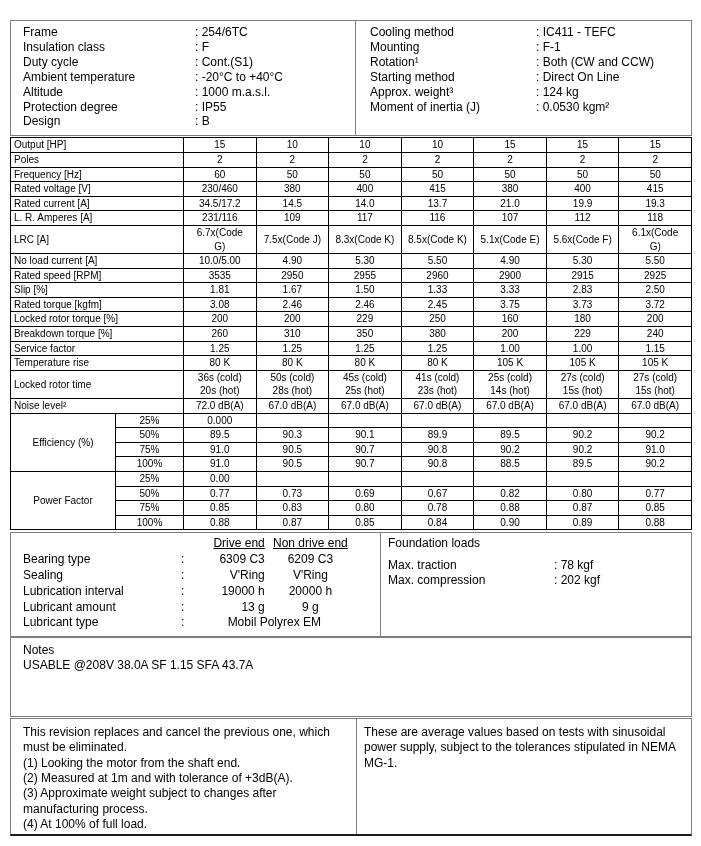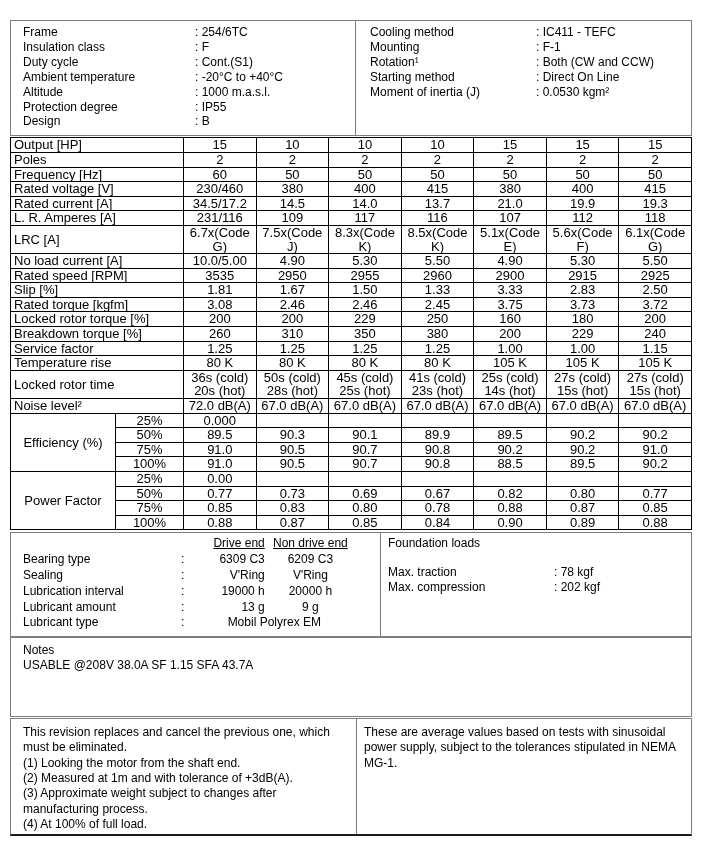--- a/index.html
+++ b/index.html
@@ -12,41 +12,41 @@
 
   
   .info-box{border:1px solid #7e7e7e;display:flex;font-size:12px;box-sizing:border-box;}
   .info-half{box-sizing:border-box;padding:4px 0 6px 12px;width:345px;}
   .info-half.right{border-left:1px solid #7e7e7e;width:337px;padding-left:14px;padding-bottom:20px;}
   .info-row{display:flex;line-height:14.9px;white-space:nowrap;}
   .info-label{width:172px;flex:none;}
   .info-half.right .info-label{width:166px;}
 
   
-  table.spec{border-collapse:collapse;width:682px;table-layout:fixed;font-size:13px;margin-top:1px;}
+  table.spec{border-collapse:collapse;width:682px;table-layout:fixed;font-size:10px;margin-top:1px;}
   table.spec td{border:1px solid #000;padding:0;line-height:13.6px;vertical-align:middle;overflow:hidden;}
   table.spec td.lbl{text-align:left;padding-left:3px;}
   table.spec td.val{text-align:center;white-space:pre-line;}
   table.spec td.pct{text-align:center;}
   table.spec td.group-lbl{text-align:center;}
 
   
   .bearing-box{border:1px solid #7e7e7e;display:flex;font-size:12px;box-sizing:border-box;margin-top:2px;min-height:95px;gap:24px;}
   .bearing-left{box-sizing:border-box;width:345px;padding:3px 0 5px 12px;}
   table.bearing{border-collapse:collapse;}
   table.bearing td{padding:0;line-height:15.8px;vertical-align:bottom;}
   td.b-lbl{width:163px;text-align:left;}
   td.b-colon{width:12px;text-align:left;}
   td.b-drive{width:74px;text-align:right;}
   td.b-nondrive{width:94px;text-align:center;padding-right:2px;}
   .underline{text-decoration:underline;}
   td.b-span{text-align:center;}
   .foundation{flex:1;border-left:1px solid #7e7e7e;padding:3px 0 0 7px;box-sizing:border-box;}
   .foundation .info-row{line-height:14.5px;}
-  .foundation .first{margin-top:15px;}
+  .foundation .first{margin-top:8px;}
 
   
   .notes-box{border:1px solid #7e7e7e;box-sizing:border-box;height:80px;padding:5px 12px 0 12px;font-size:12px;line-height:15px;}
 
   
   .footer-box{border:1px solid #7e7e7e;border-bottom:2px solid #1a1a1a;display:flex;font-size:12px;box-sizing:border-box;height:118px;margin-top:1px;}
   .footer-left{width:345px;box-sizing:border-box;padding:6px 6px 0 12px;}
   .footer-right{flex:1;border-left:1px solid #7e7e7e;box-sizing:border-box;padding:6px 10px 0 7px;}
   .footer-box p{margin:0;line-height:15.3px;}
 </style>
@@ -96,20 +96,24 @@
             <span class="info-label">Mounting</span>
             <span class="info-value">: F-1</span>
           </div>
         <div class="info-row">
             <span class="info-label">Rotation¹</span>
             <span class="info-value">: Both (CW and CCW)</span>
           </div>
         <div class="info-row">
             <span class="info-label">Starting method</span>
             <span class="info-value">: Direct On Line</span>
+          </div>
+        <div class="info-row">
+            <span class="info-label">Approx. weight³</span>
+            <span class="info-value">: 124 kg</span>
           </div>
         <div class="info-row">
             <span class="info-label">Moment of inertia (J)</span>
             <span class="info-value">: 0.0530 kgm²</span>
           </div>
       </div>
     </div>
 
     <table class="spec">
       <colgroup>

